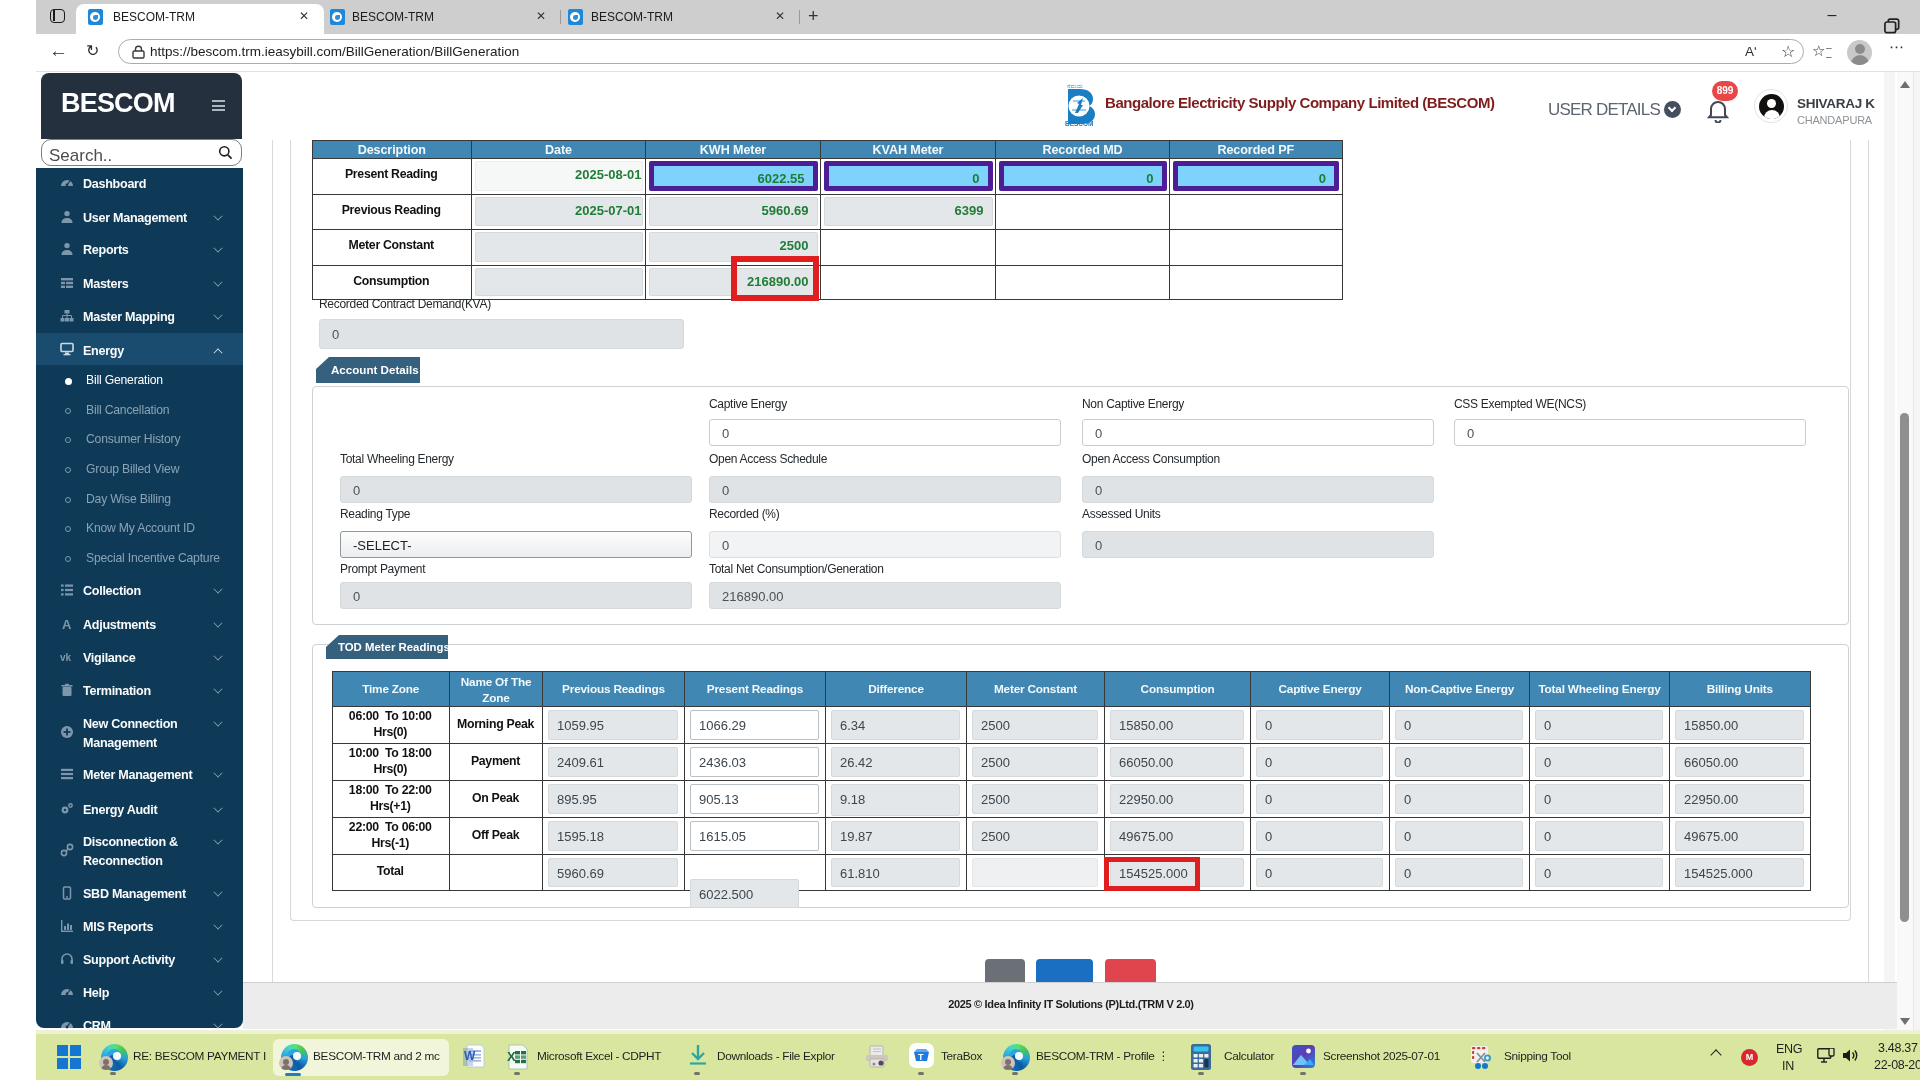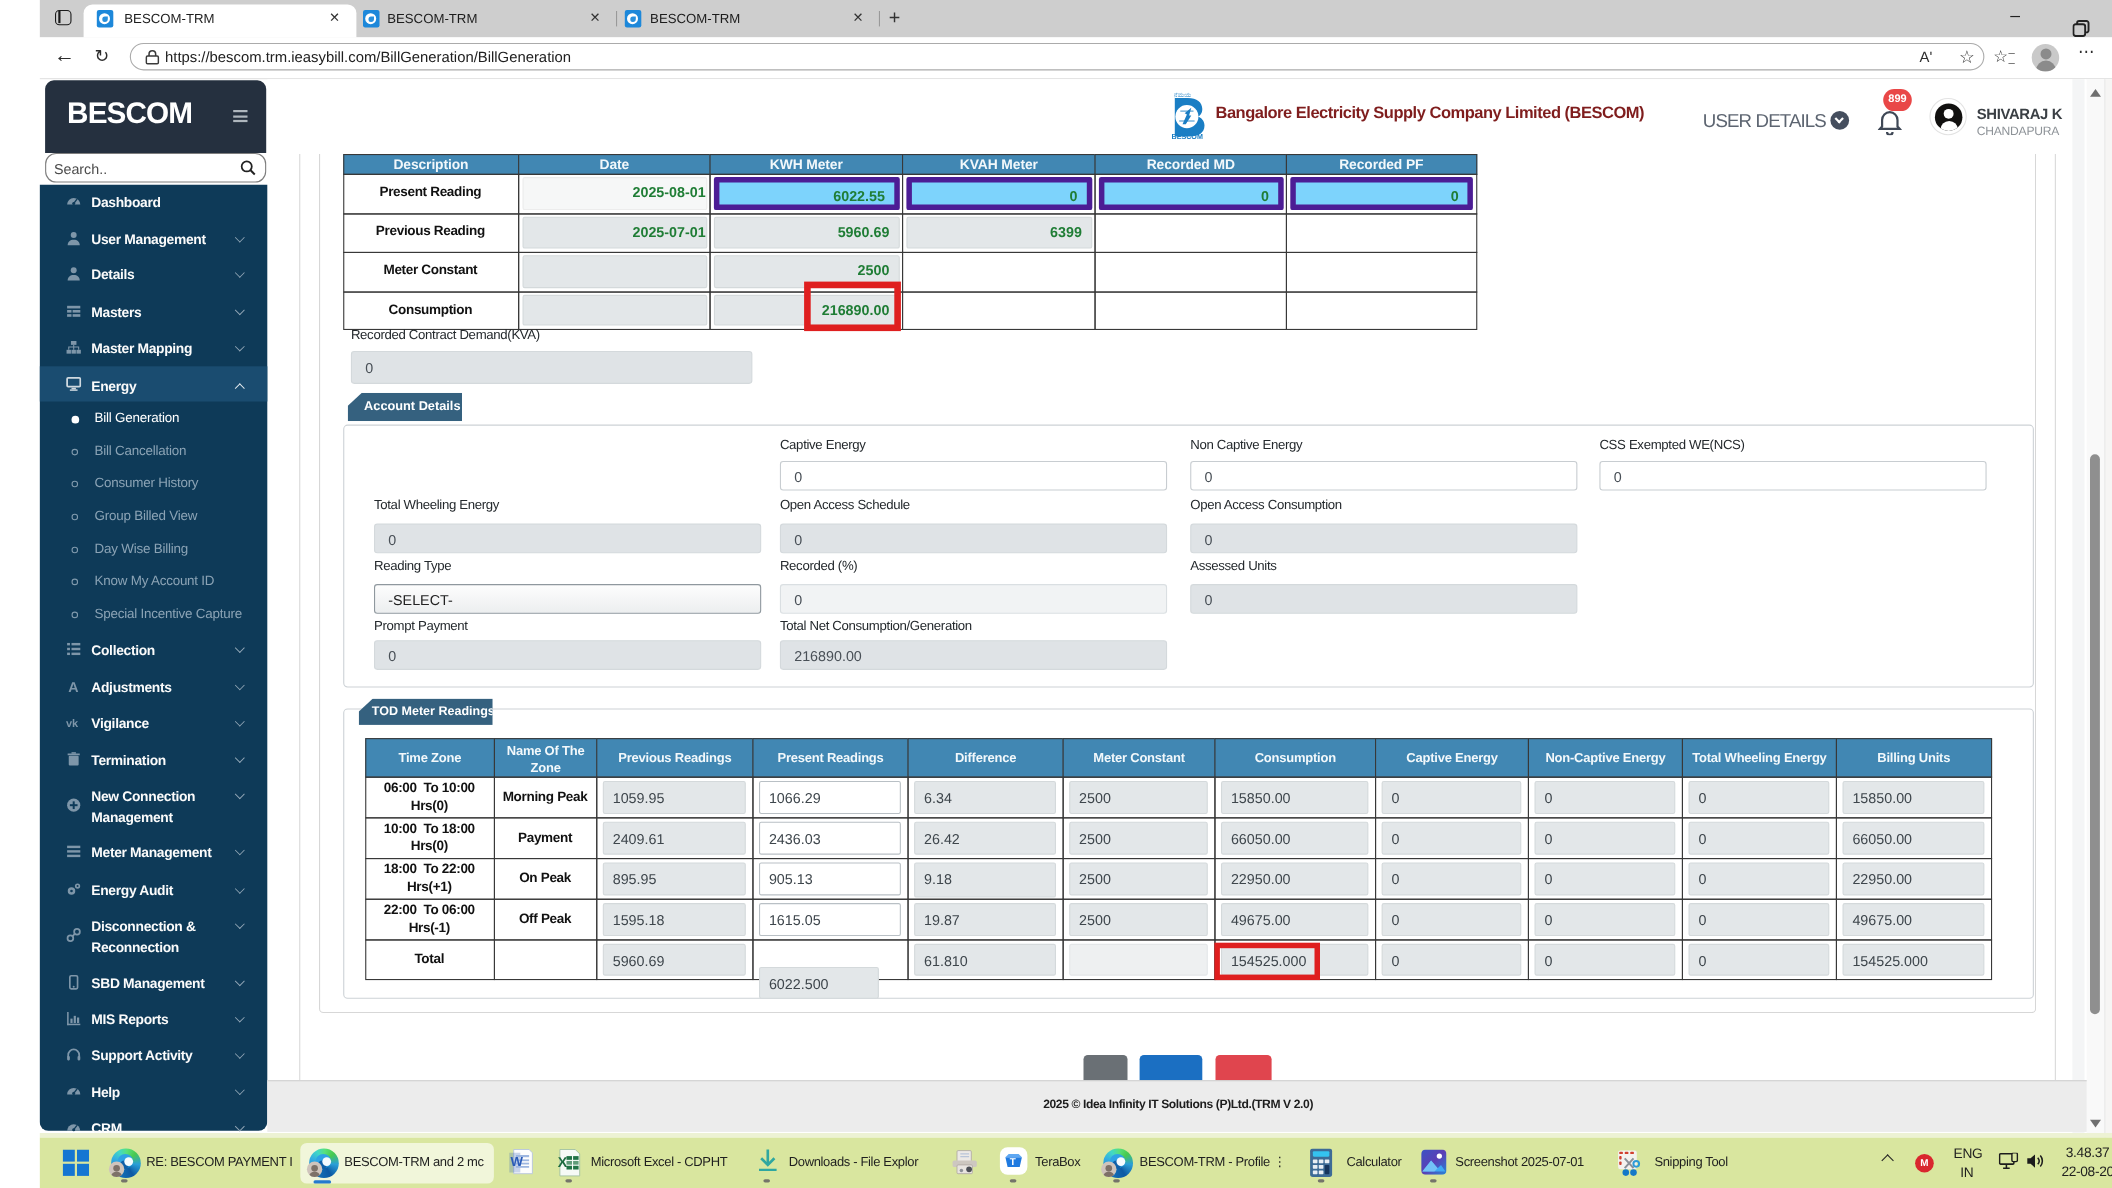--- a/index.html
+++ b/index.html
@@ -22,21 +22,21 @@
 #urlpill{position:absolute;left:82px;top:5px;width:1686px;height:24.5px;border:1px solid #ababab;border-radius:12.5px;background:#fff;}
 #urltext{position:absolute;left:31px;top:4px;font-size:13.5px;color:#202020;}
 .tbico{position:absolute;top:4px;color:#3a3a3a;}
 
 
 #sbhead{position:absolute;left:5px;top:73px;width:201px;height:66px;background:#25303f;border-radius:8px 8px 0 0;}
 #sbtitle{position:absolute;left:25px;top:88px;color:#fff;font-size:27px;font-weight:bold;letter-spacing:-0.8px;}
 #sbham{position:absolute;left:176px;top:100px;width:13px;height:11px;}
 #sbham div{height:2px;background:#aeb6bd;margin-bottom:2.5px;}
 #sbsearch{position:absolute;left:5px;top:139px;width:201px;height:27px;background:#fff;border:1px solid #7e7e7e;border-radius:10px;}
-#sbsearch span{position:absolute;left:7px;top:6px;font-size:13px;color:#4c4c4c;}
+#sbsearch span{position:absolute;left:7px;top:6px;font-size:17px;color:#4c4c4c;}
 #sbmenu{position:absolute;left:0;top:168px;width:207px;height:860px;background:#0e3a58;border-radius:0 0 8px 8px;}
 .mi{position:absolute;left:0;width:207px;}
 .mi .txt{position:absolute;left:47px;top:0px;font-size:12.6px;letter-spacing:-0.3px;color:#fbfbfb;font-weight:bold;line-height:19px;width:128px;}
 .mi .chev{position:absolute;left:178px;top:3px;width:8px;height:8px;border-right:1.6px solid #93a7b7;border-bottom:1.6px solid #93a7b7;transform:rotate(45deg) scale(.8);}
 .mi .chevu{position:absolute;left:178px;top:7px;width:8px;height:8px;border-right:1.8px solid #e8eef2;border-bottom:1.8px solid #e8eef2;transform:rotate(225deg) scale(.8);}
 .smi{position:absolute;left:0;width:207px;}
 .smi .blt{position:absolute;left:29px;top:5px;width:7px;height:7px;border-radius:50%;}
 .smi .txt{position:absolute;left:50px;top:0px;font-size:12.2px;letter-spacing:-0.2px;color:#8ba3b5;}
 #mi-billing-hl{position:absolute;left:0px;top:333px;width:207px;height:32px;background:#1a4c70;}
 .micon{position:absolute;left:24px;}
@@ -184,21 +184,21 @@
         <path d="M1.5 13c0-3.2 2.3-5 5.5-5s5.5 1.8 5.5 5z" fill="#7e96a9"></path>
       </svg>
       <div class="txt">User Management</div>
       <div class="chev"></div>
     </div>
 <div class="mi" style="top:241px;">
       <svg class="micon" style="top:1px;" width="14" height="14" viewBox="0 0 14 14">
         <circle cx="7" cy="3.6" r="2.7" fill="#7e96a9"></circle>
         <path d="M1.5 13c0-3.2 2.3-5 5.5-5s5.5 1.8 5.5 5z" fill="#7e96a9"></path>
       </svg>
-      <div class="txt">Details</div>
+      <div class="txt">Reports</div>
       <div class="chev"></div>
     </div>
 <div class="mi" style="top:275px;">
       <svg class="micon" style="top:1px;" width="14" height="14" viewBox="0 0 14 14">
         <rect x="1" y="2" width="12" height="2.4" fill="#7e96a9"></rect>
         <rect x="1" y="5.8" width="4" height="2.4" fill="#7e96a9"></rect>
         <rect x="6" y="5.8" width="7" height="2.4" fill="#7e96a9"></rect>
         <rect x="1" y="9.6" width="4" height="2.4" fill="#7e96a9"></rect>
         <rect x="6" y="9.6" width="7" height="2.4" fill="#7e96a9"></rect>
       </svg>

